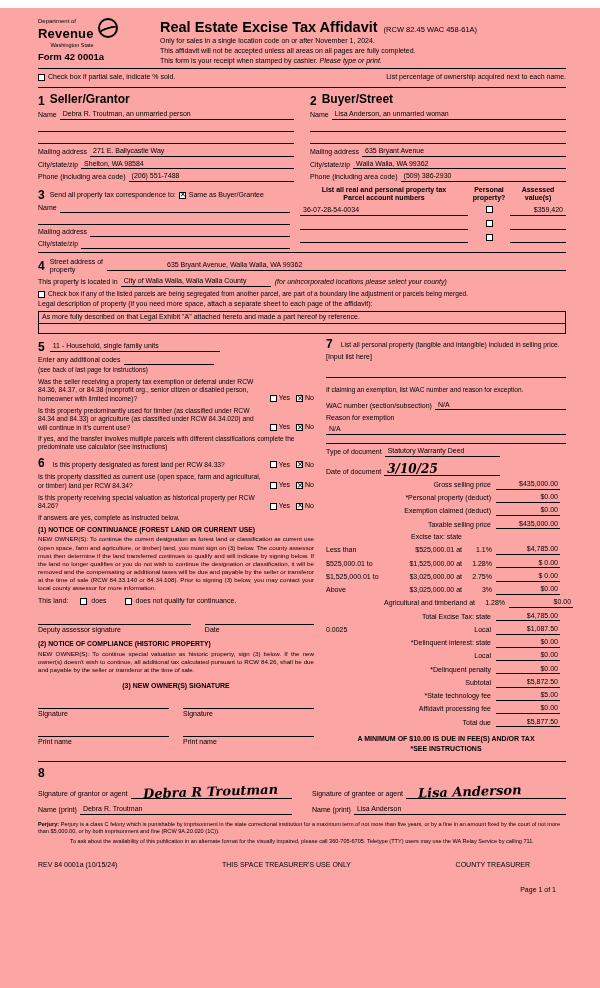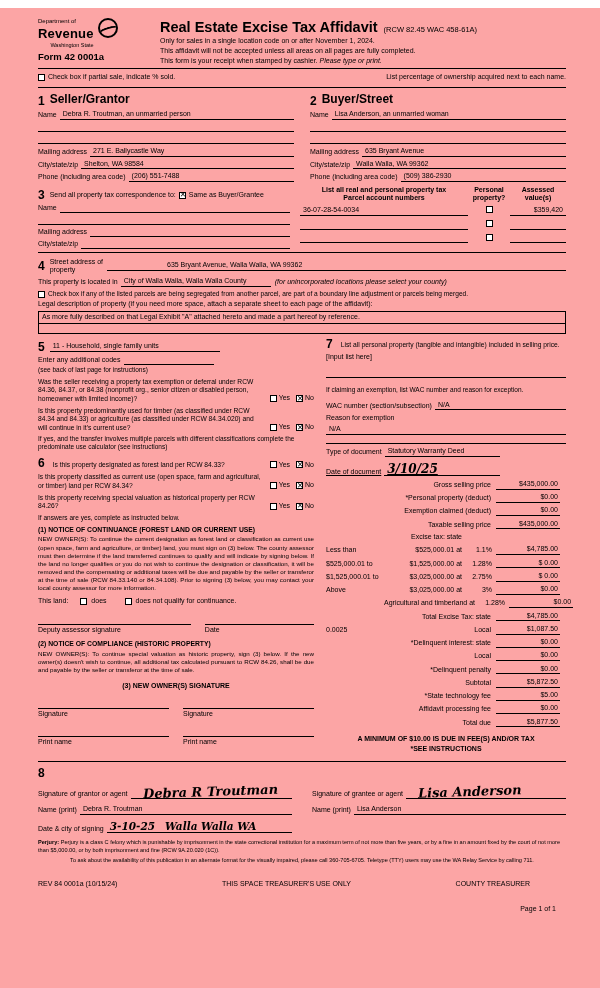--- a/index.html
+++ b/index.html
@@ -425,21 +425,21 @@
       </div>
       <div style="margin-top:4px;">Reason for exemption</div>
       <div class="row" style="margin-top:2px;">
         <span class="fill">N/A</span>
       </div>
       <div class="hr" style="margin-top:8px;"></div>
       <div class="row" style="margin-right:66px;">
         <span class="lbl">Type of document</span>
         <span class="fill">Statutory Warranty Deed</span>
       </div>
-      <div class="row" style="margin-right:66px; margin-top:6px;text-decoration:underline;">
+      <div class="row" style="margin-right:66px; margin-top:6px;">
         <span class="lbl">Date of document</span>
         <span class="fill"><span class="hand doc-date">3/10/25</span></span>
       </div>
 
       <div class="money">
         <div class="amt-row">
           <span class="amt-label">Gross selling price</span>
           <span class="amt-val">$435,000.00</span>
         </div>
         <div class="amt-row">
@@ -554,27 +554,20 @@
         <div class="row">
           <span class="lbl">Signature of grantor or agent</span>
           <span class="fill sigfill">
             <span class="hand sigscript">Debra R Troutman</span>
           </span>
         </div>
         <div class="row">
           <span class="lbl">Name (print)</span>
           <span class="fill">Debra R. Troutman</span>
         </div>
-        <div class="row">
-          <span class="lbl">Date &amp; city of signing</span>
-          <span class="fill">
-            <span class="hand datescript">3-10-25</span>
-            <span class="hand datescript" style="margin-left:8px;">Walla Walla  WA</span>
-          </span>
-        </div>
       </div>
       <div class="col">
         <div class="row">
           <span class="lbl">Signature of grantee or agent</span>
           <span class="fill sigfill">
             <span class="hand sigscript">Lisa Anderson</span>
           </span>
         </div>
         <div class="row">
           <span class="lbl">Name (print)</span>

